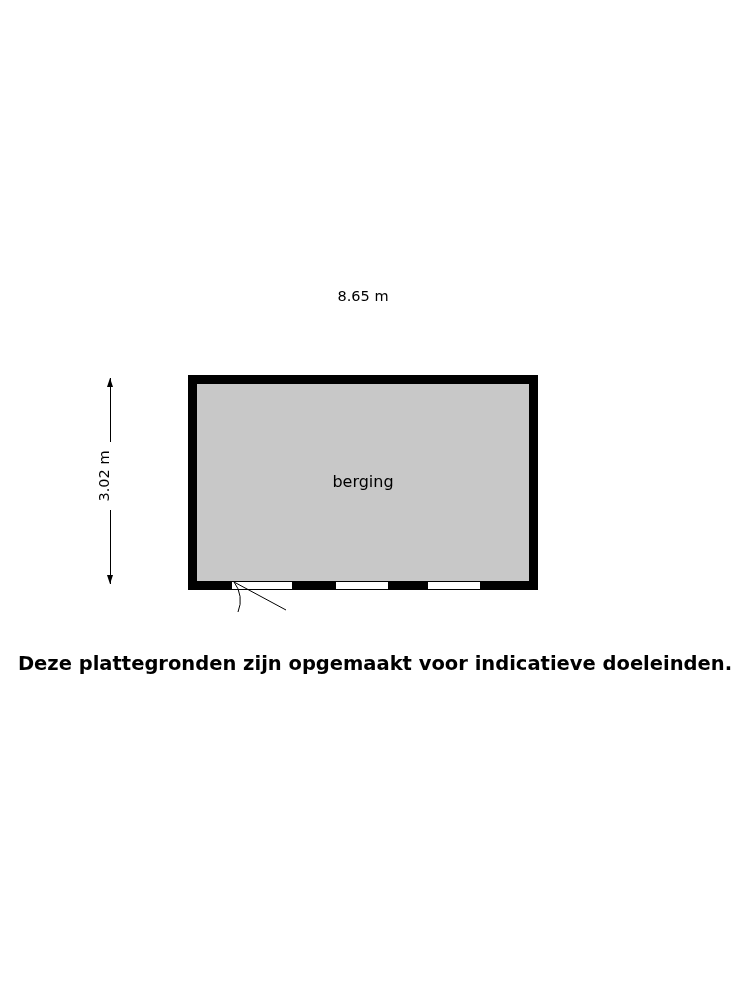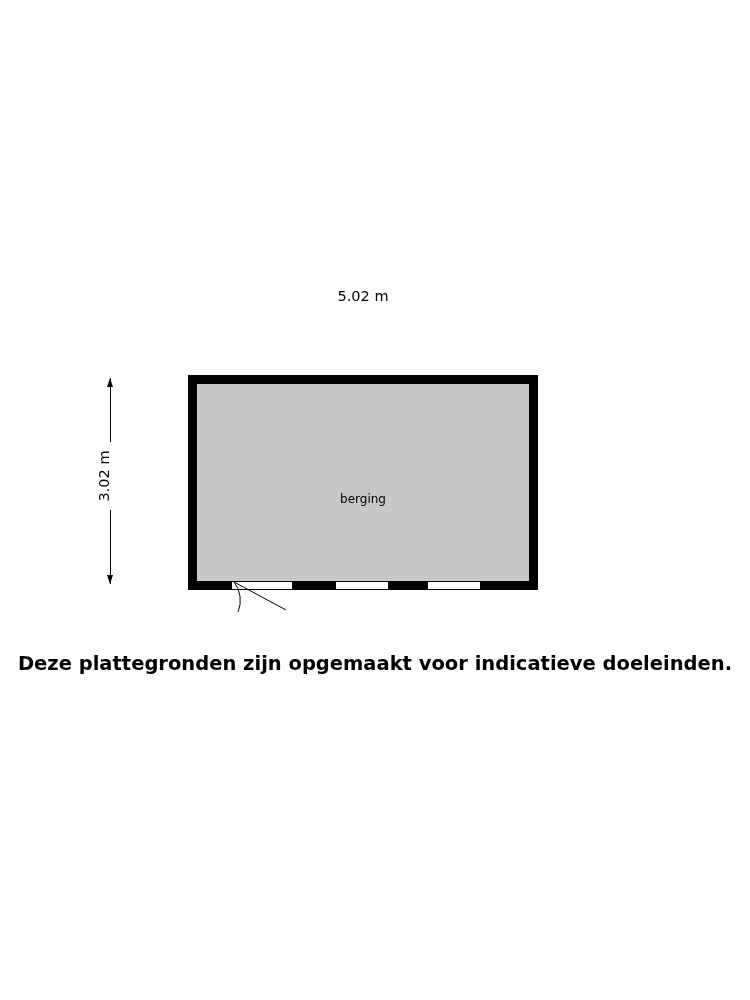--- a/index.html
+++ b/index.html
@@ -128,24 +128,24 @@
     top: 375px;
     width: 350px;
     height: 215px;
     box-sizing: border-box;
     border: 9px solid #000000;
     background: #c8c8c8;
   }
   .room-label {
     position: absolute;
     left: 188px;
-    top: 492px;
+    top: 472px;
     width: 350px;
     text-align: center;
-    font-size: 12px;
+    font-size: 16px;
     color: #000000;
   }
 
   
   .opening {
     position: absolute;
     background: #ffffff;
     box-sizing: border-box;
     border-top: 1px solid #000;
     border-bottom: 1px solid #000;
@@ -179,21 +179,21 @@
 </style>
 </head>
 <body>
 
 <div id="floorplan">
 
   <div class="dim-top">
     <div class="line"></div>
     <div class="arrow-l"></div>
     <div class="arrow-r"></div>
-    <div class="label"><span>5.02 m</span></div>
+    <div class="label"><span>8.65 m</span></div>
   </div>
 
   <div class="dim-left">
     <div class="line"></div>
     <div class="arrow-t"></div>
     <div class="arrow-b"></div>
     <div class="label"><span>3.02 m</span></div>
   </div>
 
   <div class="room"></div>

